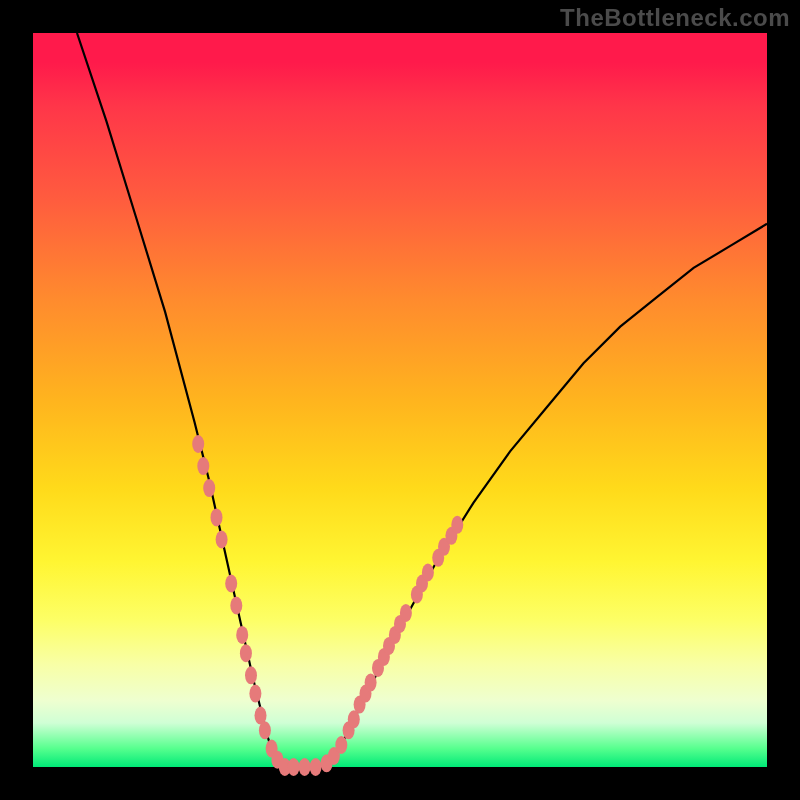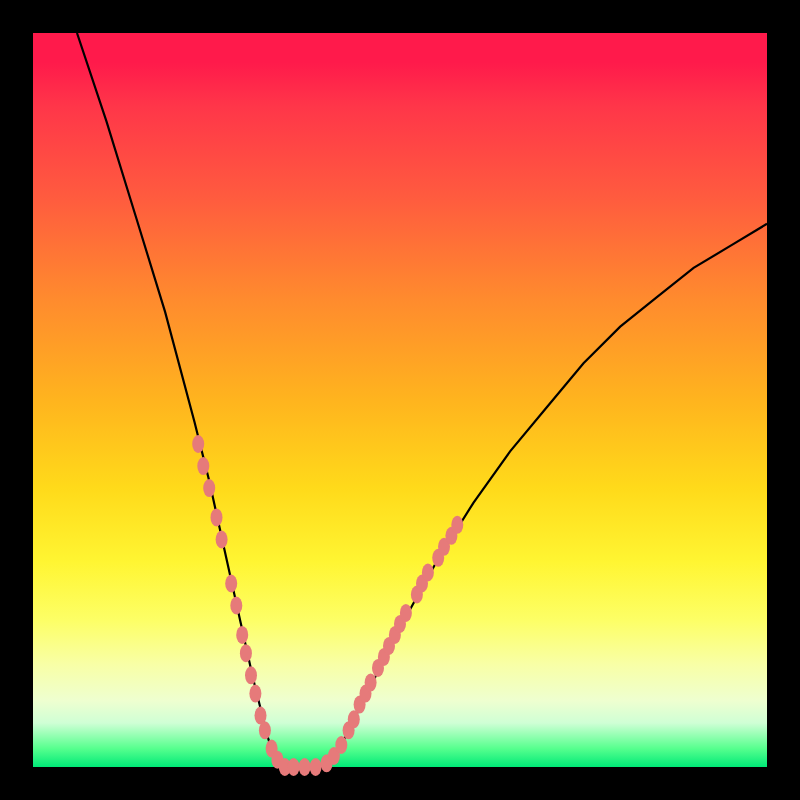--- a/index.html
+++ b/index.html
@@ -58,20 +58,21 @@
     top: 0;
     width: 734px;
     height: 734px;
     overflow: visible;
   }
 </style>
 </head>
 <body>
 
 <div class="frame">
+  <div class="watermark">TheBottleneck.com</div>
 
   <div class="plot">
     <svg class="curve" viewBox="0 0 734 734" preserveAspectRatio="none">
       <path id="curve-path" fill="none" stroke="#000" stroke-width="2.2" d="M44.0 0.0 L73.4 88.1 L102.8 183.5 L132.1 278.9 L161.5 389.0 L176.2 447.7 L190.8 513.8 L205.5 579.9 L220.2 645.9 L227.5 675.3 L234.9 704.6 L242.2 726.7 L249.6 734.0 L264.2 734.0 L278.9 734.0 L293.6 730.3 L308.3 712.0 L337.6 653.3 L367.0 594.5 L403.7 528.5 L440.4 469.8 L477.1 418.4 L513.8 374.3 L550.5 330.3 L587.2 293.6 L623.9 264.2 L660.6 234.9 L697.3 212.9 L734.0 190.8"></path>
       <g id="markers-group">
           <ellipse cx="165.2" cy="411.0" rx="6" ry="9" fill="#e67a7a" stroke="#c85a5a" stroke-width="0"></ellipse>
           <ellipse cx="170.3" cy="433.1" rx="6" ry="9" fill="#e67a7a" stroke="#c85a5a" stroke-width="0"></ellipse>
           <ellipse cx="176.2" cy="455.1" rx="6" ry="9" fill="#e67a7a" stroke="#c85a5a" stroke-width="0"></ellipse>
           <ellipse cx="183.5" cy="484.4" rx="6" ry="9" fill="#e67a7a" stroke="#c85a5a" stroke-width="0"></ellipse>
           <ellipse cx="188.6" cy="506.5" rx="6" ry="9" fill="#e67a7a" stroke="#c85a5a" stroke-width="0"></ellipse>

